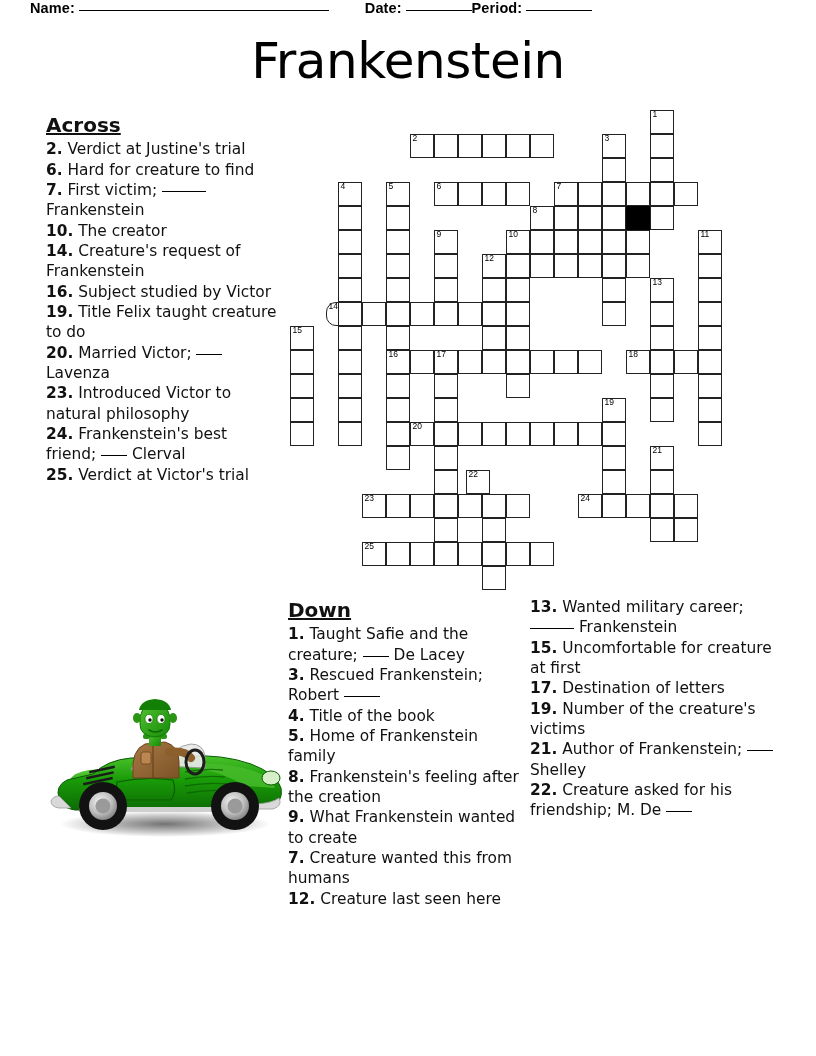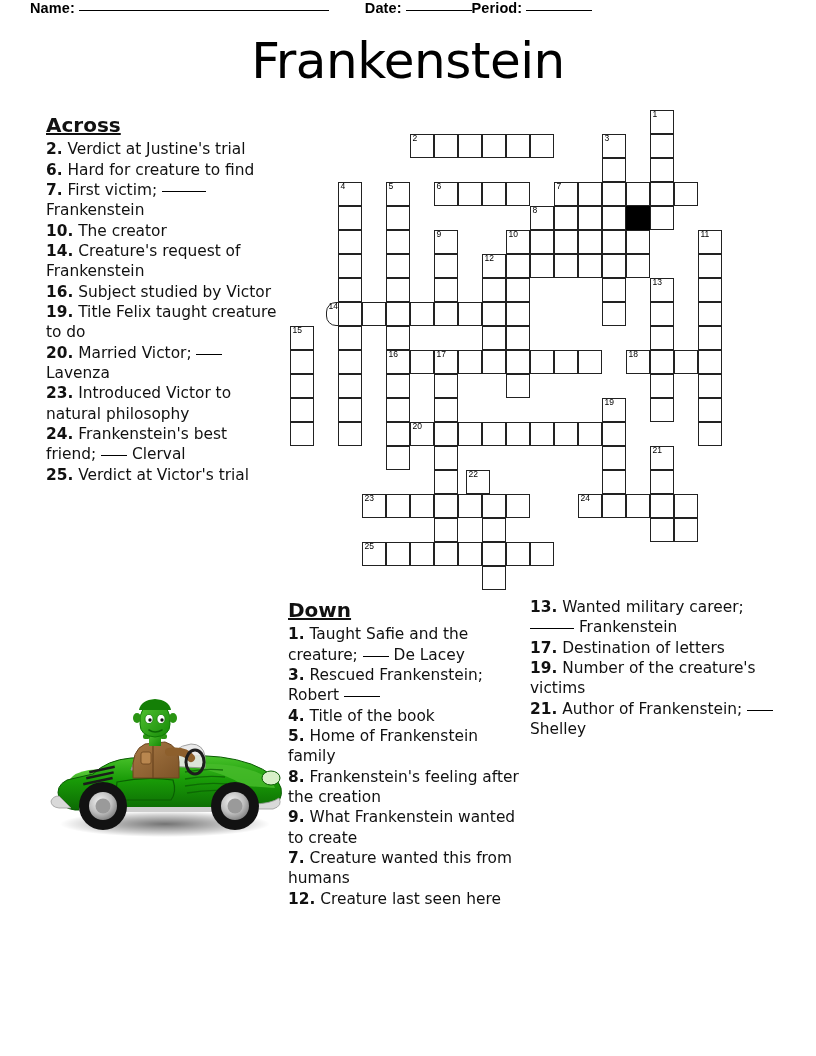--- a/index.html
+++ b/index.html
@@ -336,23 +336,25 @@
         <div class="clue"><span class="n">8.</span> <span>Frankenstein's feeling after the creation</span></div>
         <div class="clue"><span class="n">9.</span> <span>What Frankenstein wanted to create</span></div>
         <div class="clue"><span class="n">7.</span> <span>Creature wanted this from humans</span></div>
         <div class="clue"><span class="n">12.</span> <span>Creature last seen here</span></div>
       </div>
   </div>
 
   <div class="cluecol" id="down2">
     <div>
         <div class="clue"><span class="n">13.</span> <span>Wanted military career; <span class="blank b5"></span> Frankenstein</span></div>
+        <div class="clue"><span class="n">15.</span> <span>Uncomfortable for creature at first</span></div>
         <div class="clue"><span class="n">17.</span> <span>Destination of letters</span></div>
         <div class="clue"><span class="n">19.</span> <span>Number of the creature's victims</span></div>
         <div class="clue"><span class="n">21.</span> <span>Author of Frankenstein; <span class="blank b3"></span> Shelley</span></div>
+        <div class="clue"><span class="n">22.</span> <span>Creature asked for his friendship; M. De <span class="blank b3"></span></span></div>
       </div>
   </div>
 
   <div id="art">
     <svg viewBox="0 0 250 155" width="250" height="155">
       <defs>
         <radialGradient id="shadowg" cx="50%" cy="50%" r="50%">
           <stop offset="0%" stop-color="#000" stop-opacity=".55"></stop>
           <stop offset="70%" stop-color="#000" stop-opacity=".18"></stop>
           <stop offset="100%" stop-color="#000" stop-opacity="0"></stop>

